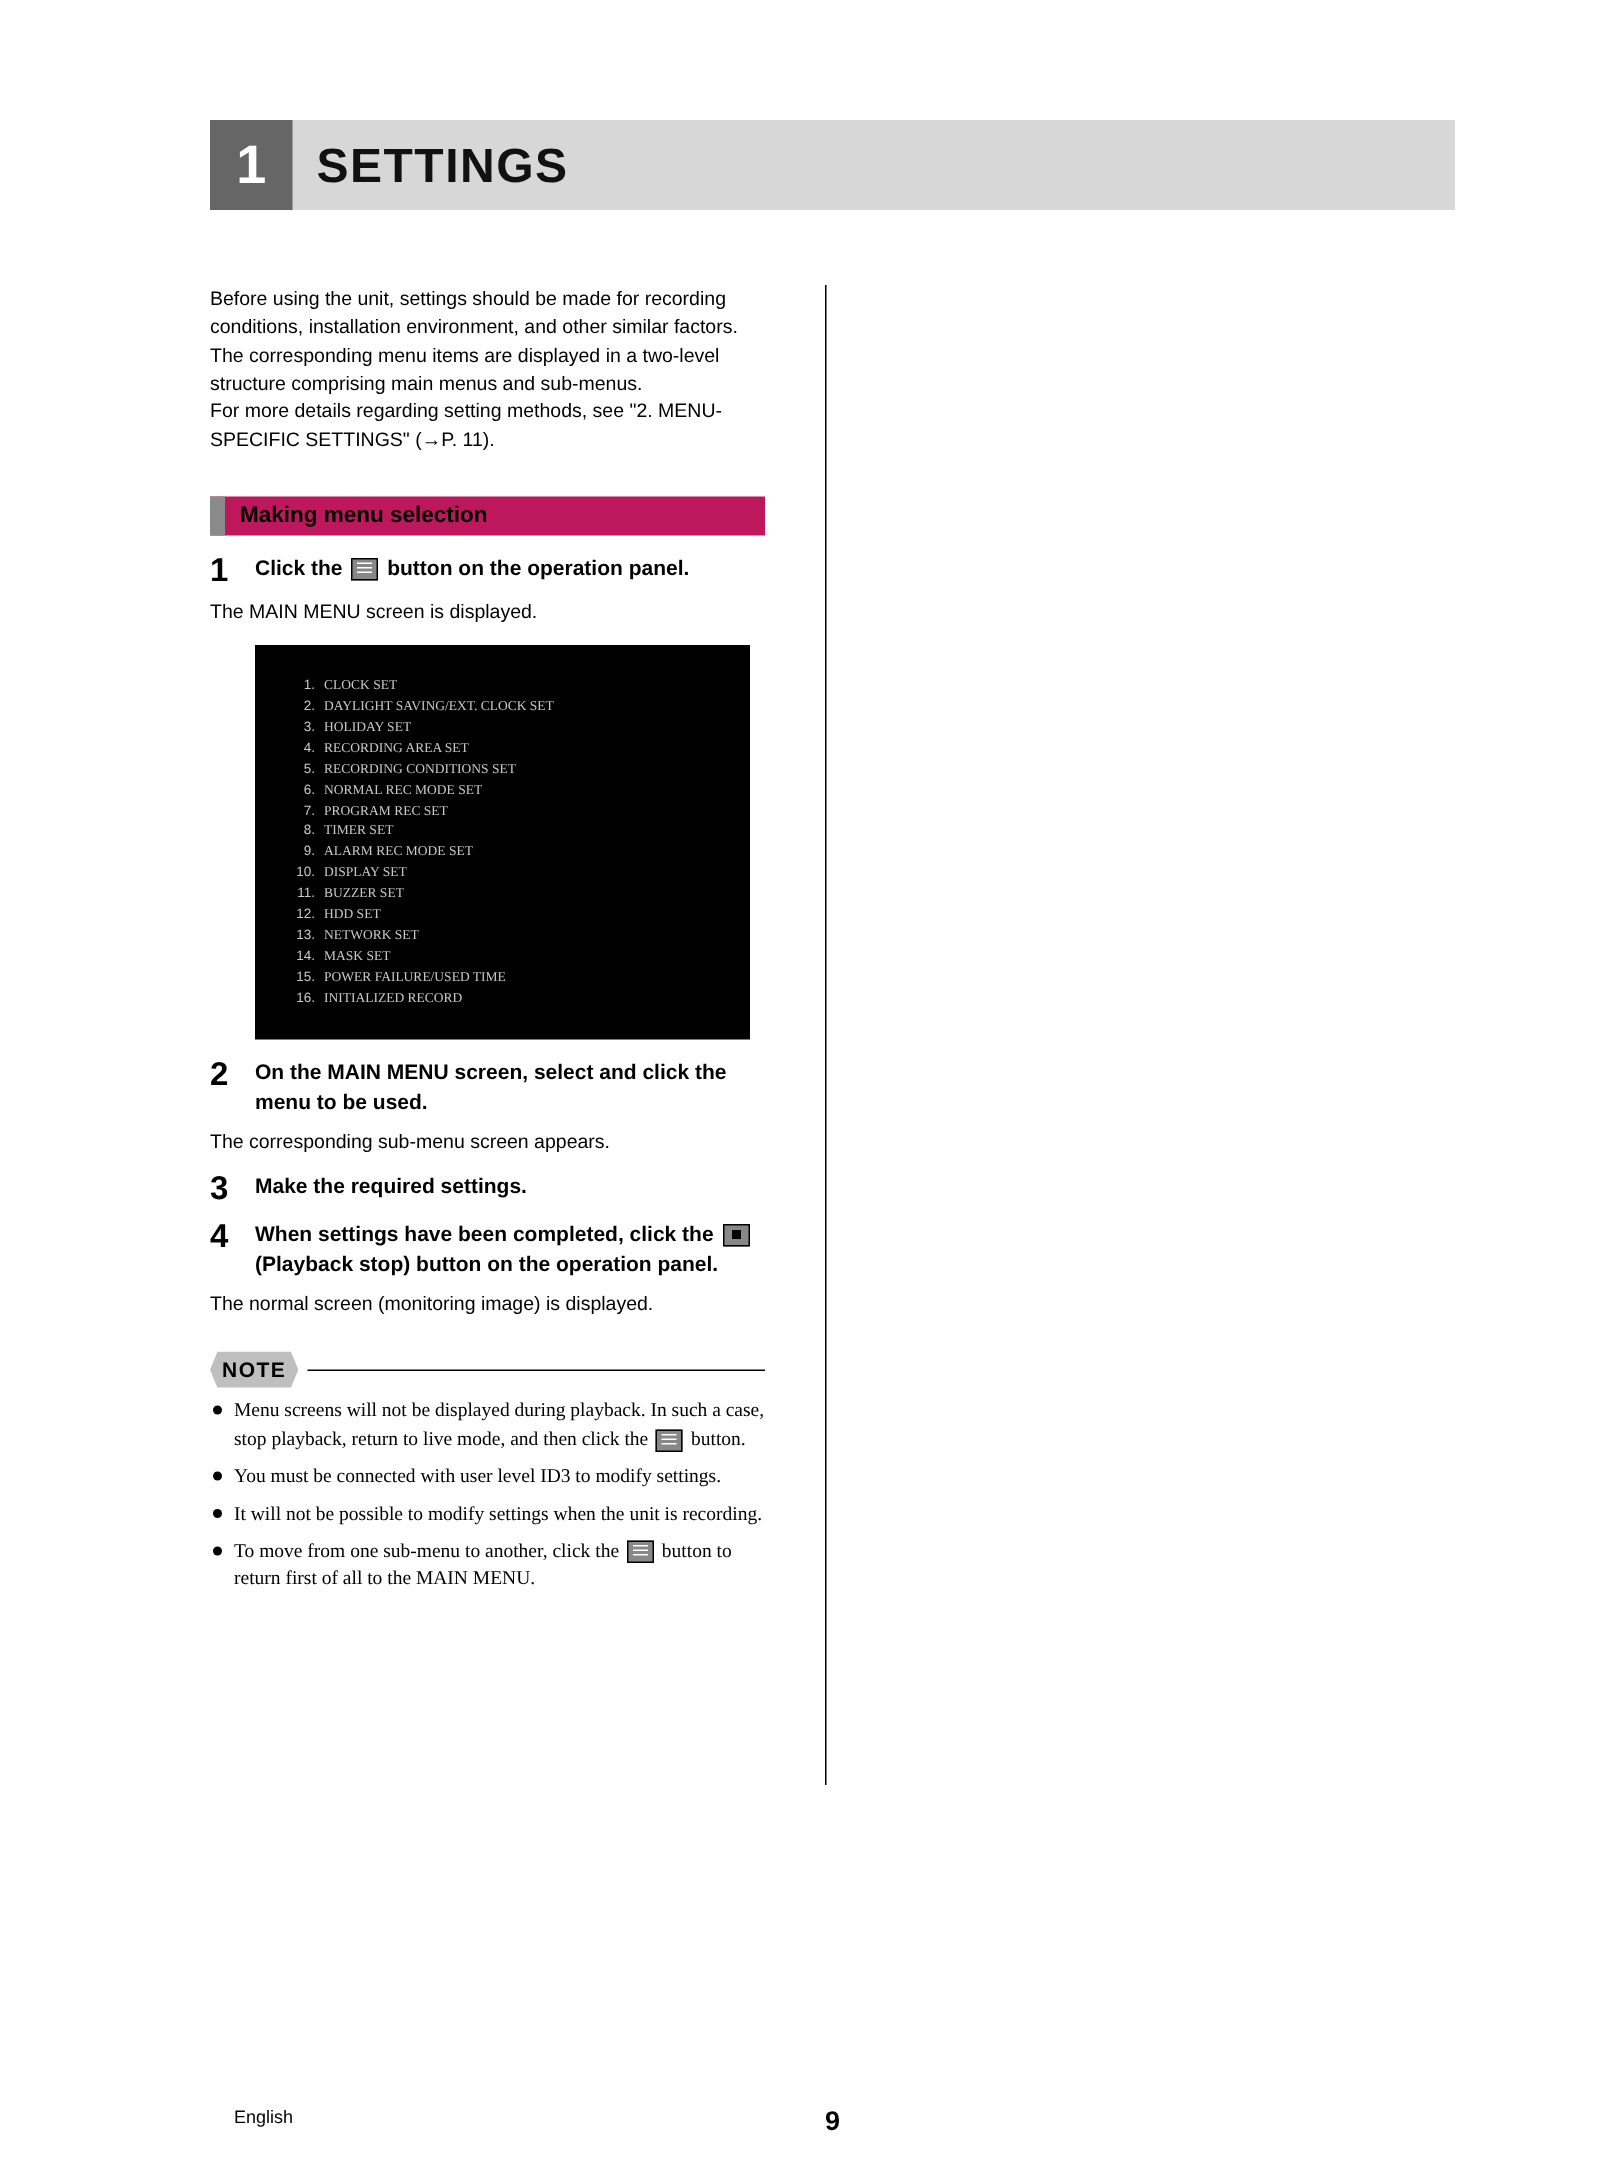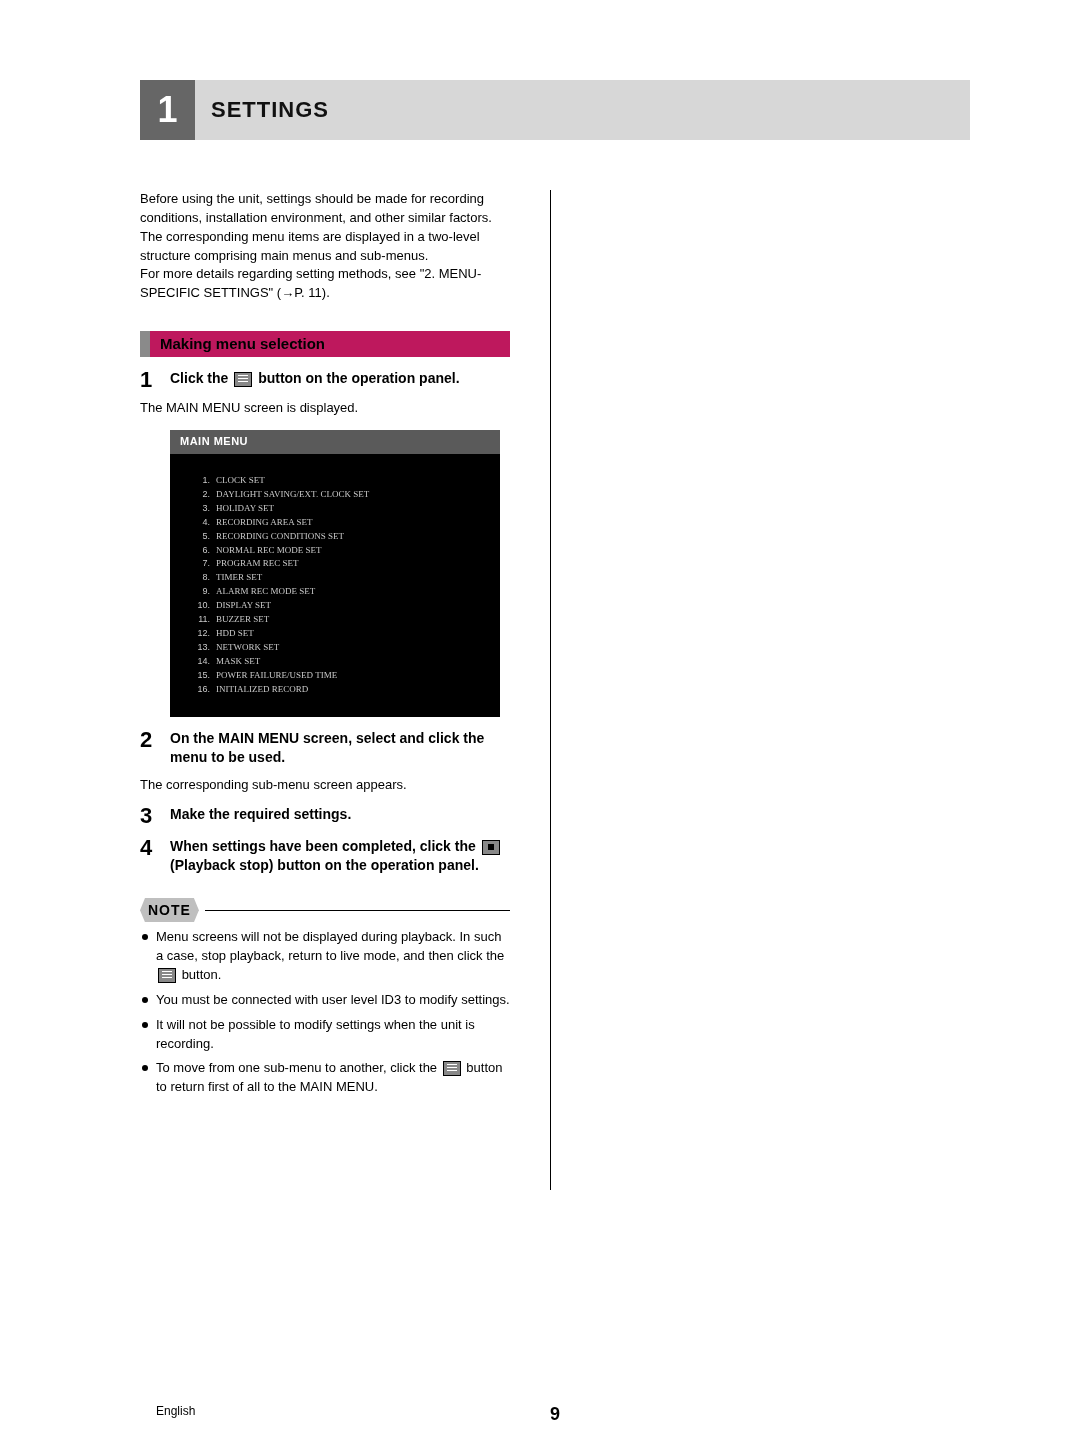--- a/index.html
+++ b/index.html
@@ -29,21 +29,21 @@
     background: #666;
     color: #fff;
     display: flex;
     align-items: center;
     justify-content: center;
     font-size: 36px;
     font-weight: bold;
   }
   .chapter-title-text {
     margin-left: 16px;
-    font-size: 22px;
+    font-size: 32px;
     font-weight: bold;
     letter-spacing: 1px;
     color: #111;
   }
   .columns {
     display: flex;
     gap: 40px;
   }
   .col-left {
     width: 370px;
@@ -180,20 +180,21 @@
   .note-rule {
     flex: 1;
     height: 1px;
     background: #000;
     margin-left: 6px;
   }
   .note-list {
     list-style: none;
     padding: 0;
     margin: 6px 0 0 0;
+    font-family: Liberation Serif, serif;
   }
   .note-list li {
     position: relative;
     padding-left: 16px;
     margin-bottom: 6px;
     line-height: 1.45;
   }
   .note-list li::before {
     content: "";
     position: absolute;
@@ -251,21 +252,20 @@
         <div class="step-num">1</div>
         <div class="step-body">
           <span>Click the </span>
           <span class="icon-menu"></span>
           <span> button on the operation panel.</span>
         </div>
       </div>
       <div class="step-desc">The MAIN MENU screen is displayed.</div>
 
       <div class="main-menu-shot">
-        <div class="main-menu-titlebar">MAIN MENU</div>
         <div class="main-menu-list">
           <div class="main-menu-row">
               <span class="n">1.</span>
               <span class="t">CLOCK SET</span>
             </div>
           <div class="main-menu-row">
               <span class="n">2.</span>
               <span class="t">DAYLIGHT SAVING/EXT. CLOCK SET</span>
             </div>
           <div class="main-menu-row">
@@ -339,20 +339,21 @@
       </div>
 
       <div class="step">
         <div class="step-num">4</div>
         <div class="step-body">
           <span>When settings have been completed, click the </span>
           <span class="icon-stop"></span>
           <span> (Playback stop) button on the operation panel.</span>
         </div>
       </div>
+      <div class="step-desc">The normal screen (monitoring image) is displayed.</div>
 
       <div class="note-block">
         <div class="note-head">
           <span class="note-tag">NOTE</span>
           <span class="note-rule"></span>
         </div>
         <ul class="note-list">
           <li>
             <span>Menu screens will not be displayed during playback. In such a case, stop playback, return to live mode, and then click the </span>
             <span class="icon-menu"></span>

